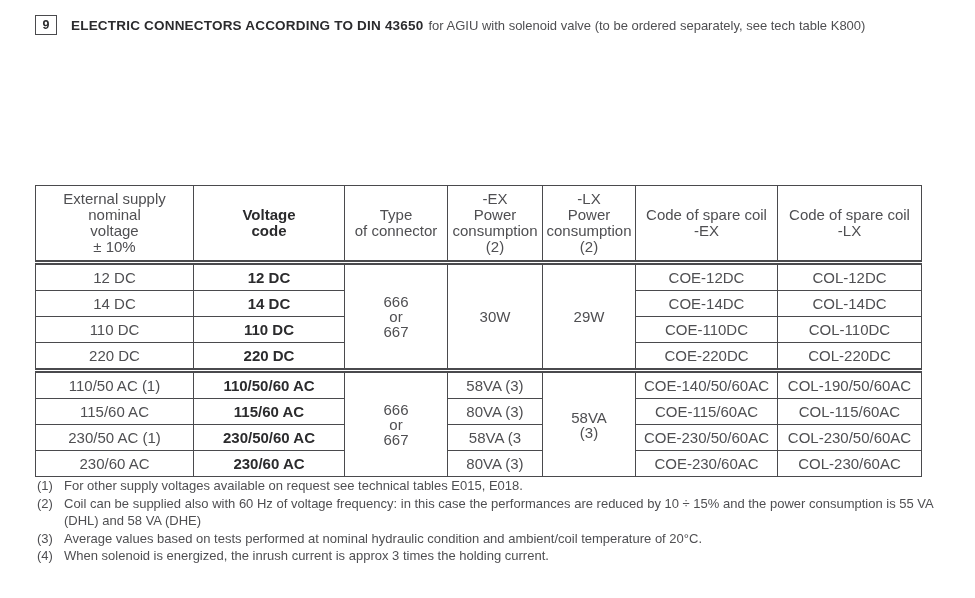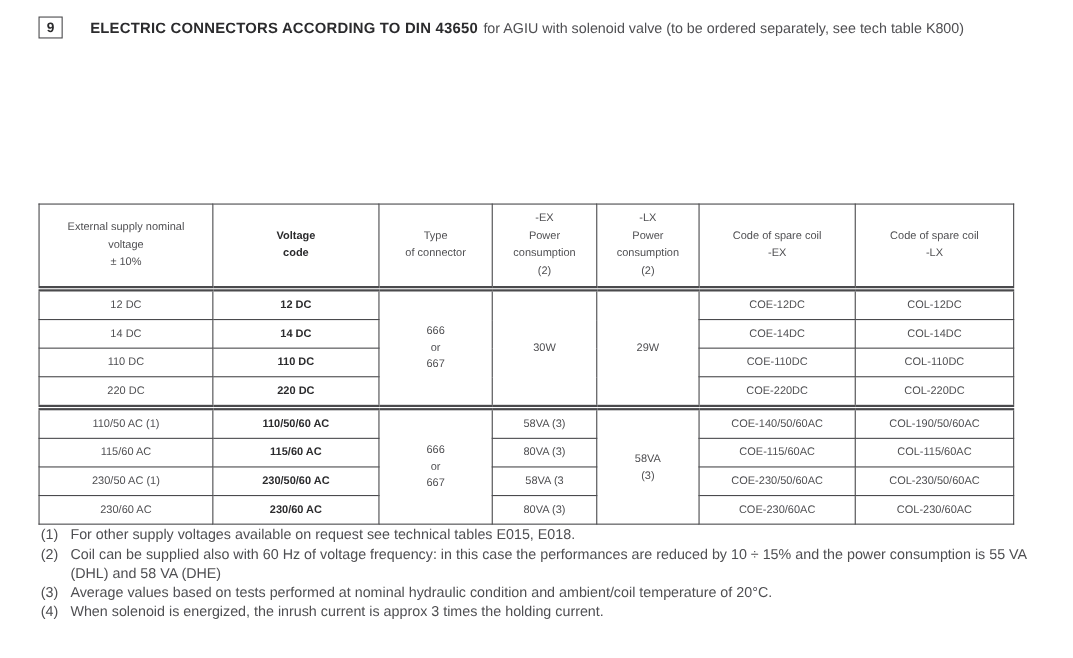--- a/index.html
+++ b/index.html
@@ -16,32 +16,32 @@
 
   
   .sec-head{position:absolute;left:35px;display:flex;align-items:center;}
   .badge{
     display:flex;align-items:center;justify-content:center;
     min-width:14px;height:18px;padding:0 3px;
     border:1.5px solid #4a4a4d;
     font-weight:bold;color:#2b2b2d;font-size:12.5px;
     background:#fff;
   }
-  .sec-title{margin-left:25px;font-weight:bold;color:#2b2b2d;font-size:13.5px;letter-spacing:.2px;}
+  .sec-title{margin-left:14px;font-weight:bold;color:#2b2b2d;font-size:13.5px;letter-spacing:.2px;}
   .sec-suffix{margin-left:5px;font-weight:normal;color:#4f4f52;font-size:13px;letter-spacing:0;}
 
   .legend{position:absolute;left:35px;top:48px;line-height:17px;}
   .legend-line span.txt{margin-left:5px;}
 
   
   .coil-table{
     position:absolute;left:35px;top:185px;
     border-collapse:collapse;table-layout:fixed;
     width:886px;
-    font-size:10px;color:#4f4f52;
+    font-size:15px;color:#4f4f52;
   }
   .coil-table th,.coil-table td{
     border:1px solid #4a4a4d;
     text-align:center;vertical-align:middle;
     white-space:pre-line;
     padding:0 2px;
     font-weight:normal;
     line-height:16px;
   }
   .coil-table thead th{height:74px;}

